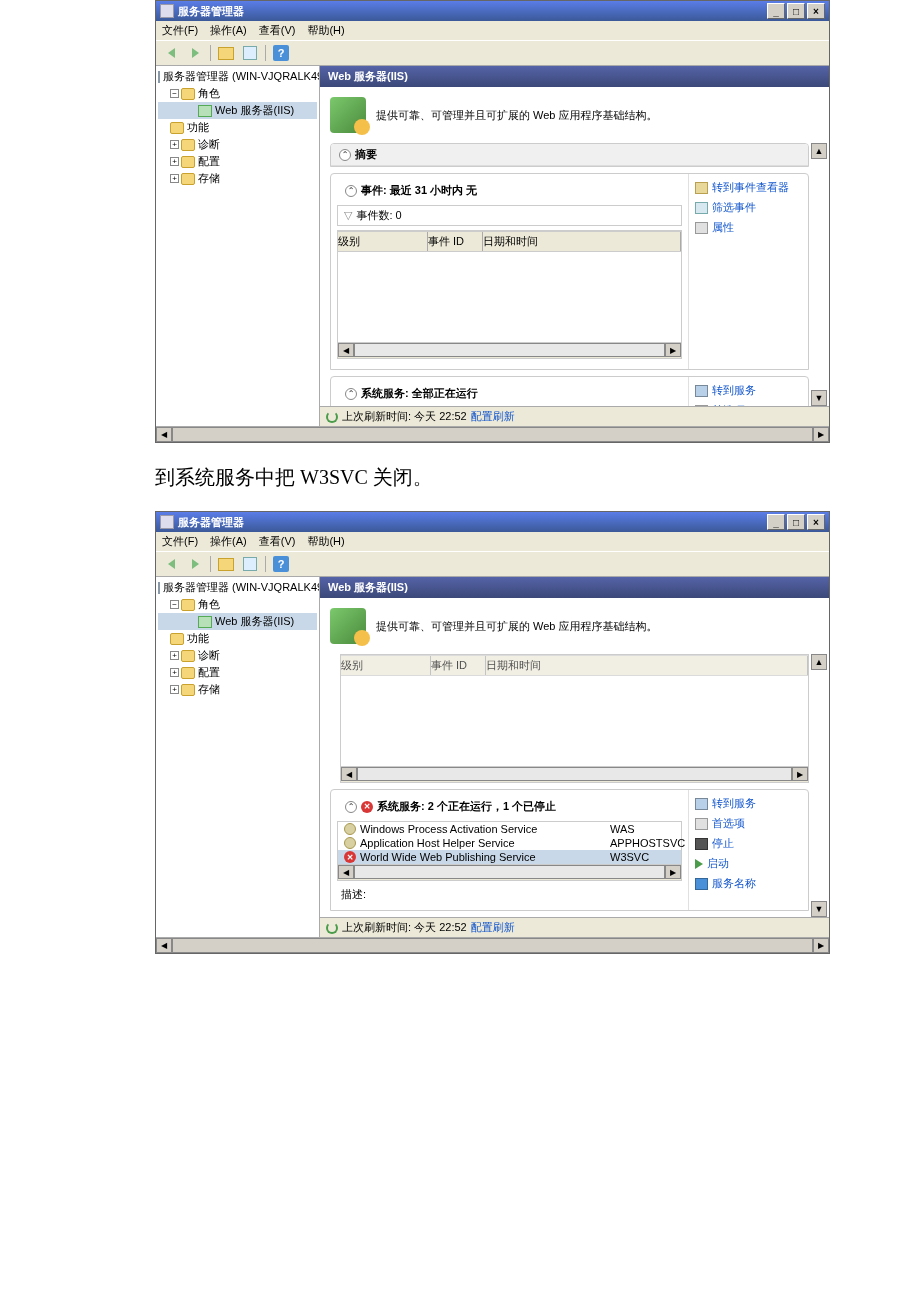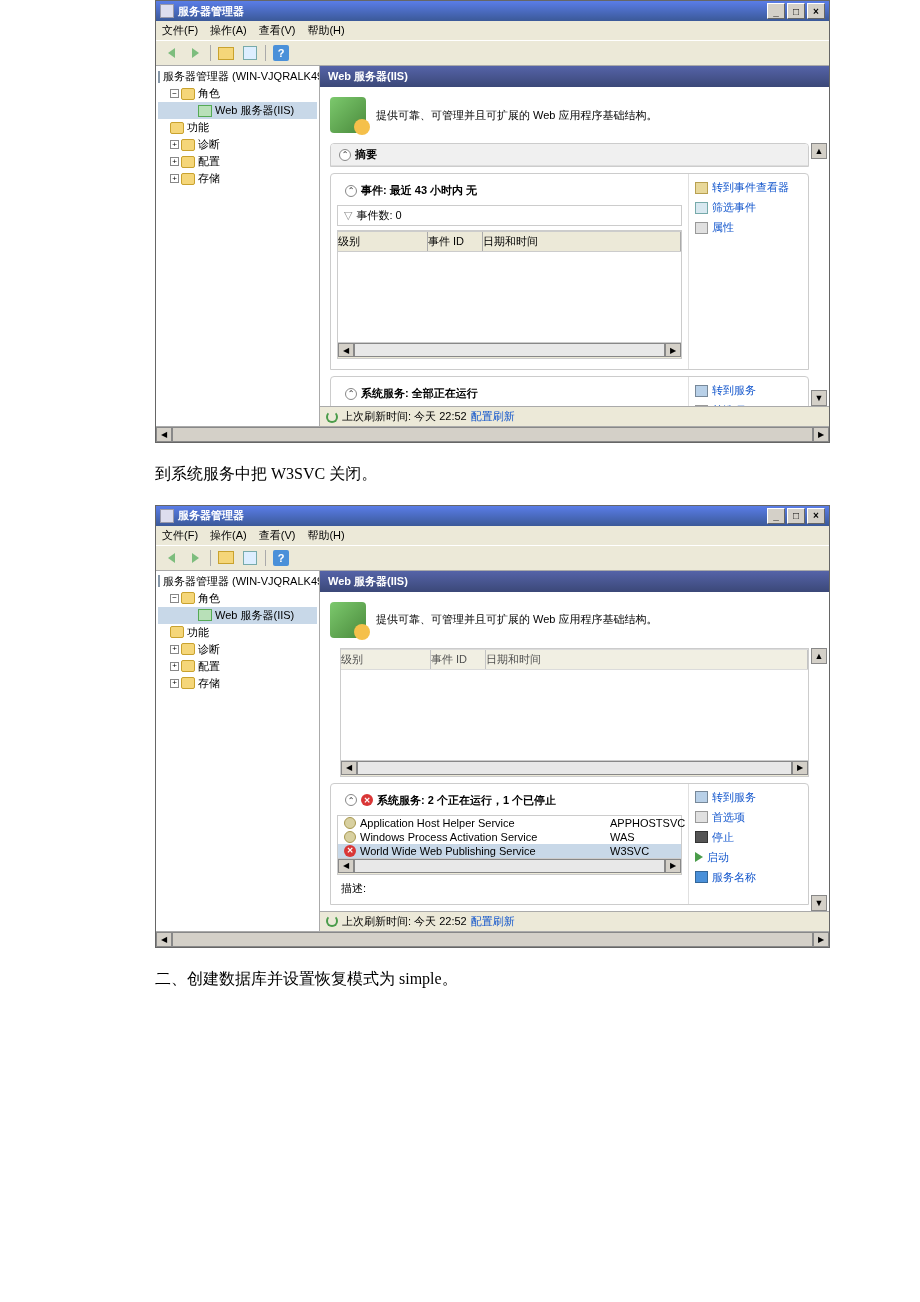--- a/index.html
+++ b/index.html
@@ -60,21 +60,21 @@
 .trow .gear2{width:12px;height:12px;background:#d8d0a0;border-radius:50%;border:1px solid #a89850}
 .hscroll{height:16px;background:#ece9d8;border-top:1px solid #ccc;display:flex}
 .hscroll span{width:16px;height:14px;background:#d4d0c8;border:1px solid #888;display:flex;align-items:center;justify-content:center;font-size:8px}
 .hscroll .track{flex:1;background:#e8e8e8}
 .statusbar{border-top:1px solid #aaa;padding:2px 6px;font-size:11px;display:flex;align-items:center;gap:4px;background:#ece9d8}
 .refresh-ic{width:12px;height:12px;border:2px solid #4a9c4a;border-radius:50%;border-top-color:transparent}
 .statuslink{color:#1155cc}
 .btm-scroll{height:16px;background:#ece9d8;display:flex;border-top:1px solid #aaa}
 .btm-scroll span{width:16px;background:#d4d0c8;border:1px solid #888;display:flex;align-items:center;justify-content:center;font-size:8px}
 .btm-scroll .tr2{flex:1}
-.bodytext{font-size:16px;font-family:"SimSun","Microsoft YaHei";margin:18px 0;line-height:1.6}
+.bodytext{font-size:20px;font-family:"SimSun","Microsoft YaHei";margin:18px 0;line-height:1.6}
 .svclabel{font-size:11px;padding:2px 4px}
 </style>
 </head>
 <body>
 
 <div class="page">
 
 <div class="win">
   <div class="titlebar">
     <span class="ticon"></span>
@@ -157,21 +157,21 @@
           <div class="phdr">
                 <span class="circ">⌃</span>
                 <b>摘要</b>
               </div>
         </div>
         <div class="panel">
           <div class="pbody">
             <div class="pleft">
               <div class="phdr" style="border:0;background:none">
                     <span class="circ">⌃</span>
-                    <b>事件: 最近 43 小时内 无</b>
+                    <b>事件: 最近 31 小时内 无</b>
                   </div>
               <div class="subbox">
                 <div class="subhdr">
                       <span style="color:#888">▽</span>
                       <span>事件数: 0</span>
                     </div>
               </div>
               <div class="subbox">
                 <div class="thdr">
                   <span style="width:90px">级别</span>
@@ -337,27 +337,27 @@
           <div class="pbody">
             <div class="pleft">
               <div class="phdr" style="border:0;background:none">
                     <span class="circ">⌃</span>
                     <span class="sicon err">✕</span>
                     <b>系统服务: 2 个正在运行，1 个已停止</b>
                   </div>
               <div class="subbox">
                 <div class="trow">
                       <span class="gear2"></span>
+                      <span style="flex:1">Windows Process Activation Service</span>
+                      <span style="width:65px">WAS</span>
+                    </div>
+                <div class="trow">
+                      <span class="gear2"></span>
                       <span style="flex:1">Application Host Helper Service</span>
                       <span style="width:65px">APPHOSTSVC</span>
-                    </div>
-                <div class="trow">
-                      <span class="gear2"></span>
-                      <span style="flex:1">Windows Process Activation Service</span>
-                      <span style="width:65px">WAS</span>
                     </div>
                 <div class="trow selected">
                       <span class="sicon err">✕</span>
                       <span style="flex:1">World Wide Web Publishing Service</span>
                       <span style="width:65px">W3SVC</span>
                     </div>
                 <div class="hscroll">
                       <span>◀</span>
                       <span class="track"></span>
                       <span>▶</span>
@@ -400,15 +400,14 @@
       </div>
     </div>
   </div>
   <div class="btm-scroll">
         <span>◀</span>
         <span class="tr2"></span>
         <span>▶</span>
       </div>
 </div>
 
-<p class="bodytext">二、创建数据库并设置恢复模式为 simple。</p>
 
 </div>
 
 </body></html>

